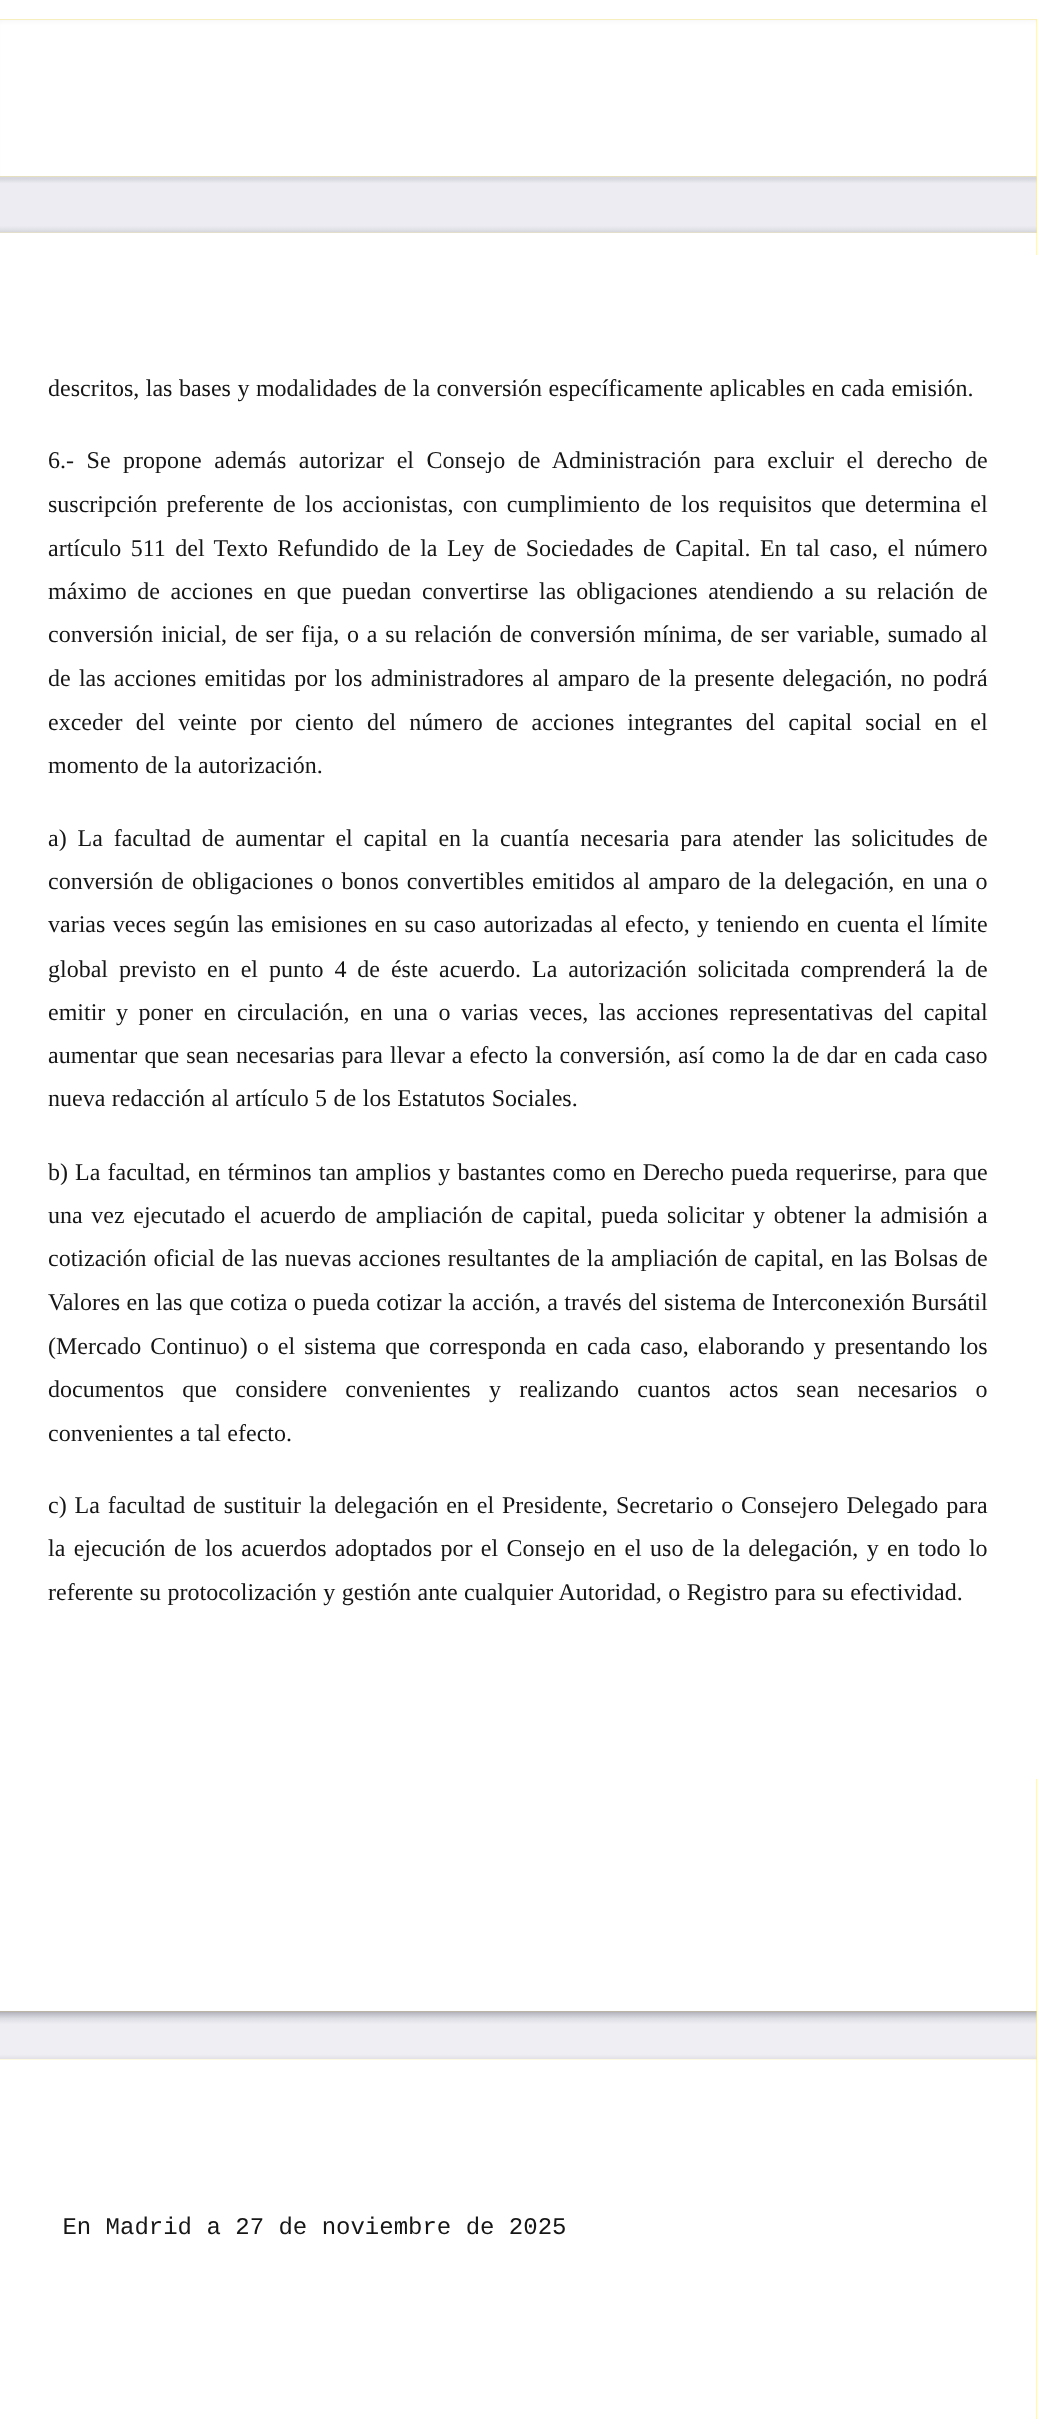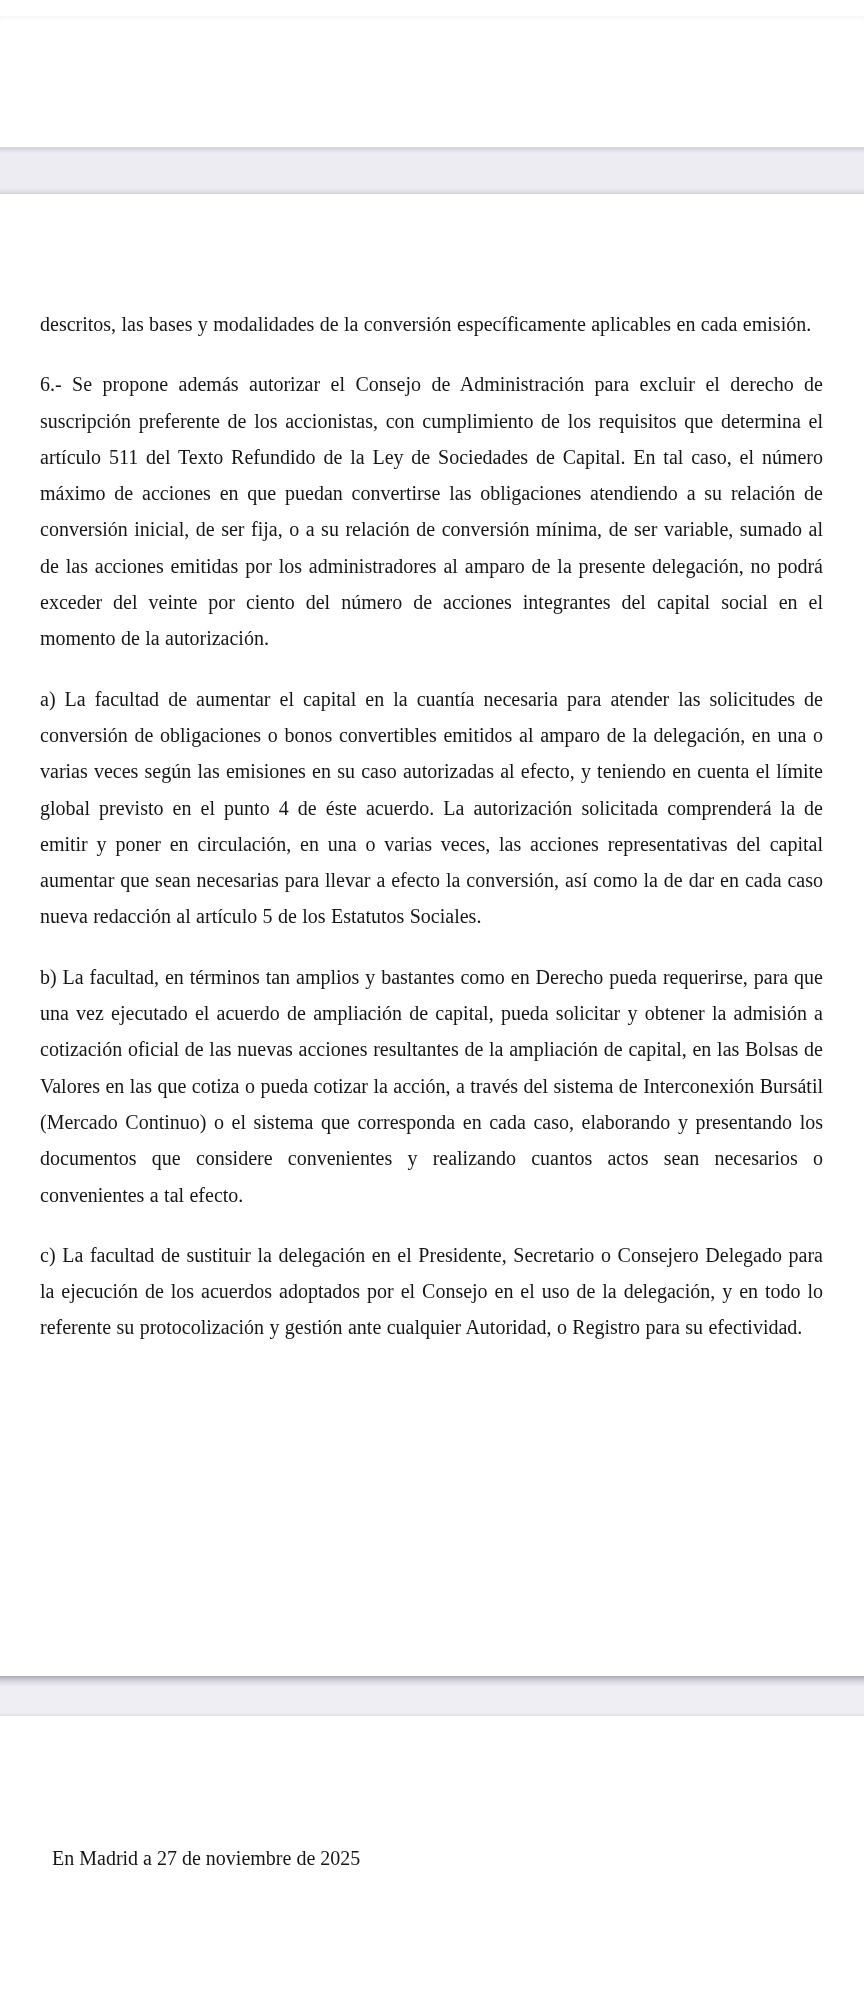--- a/index.html
+++ b/index.html
@@ -60,20 +60,21 @@
   .page-next {
     height: 316px;
     padding: 124px 41px 0 52px;
     overflow: hidden;
   }
   .date-line {
     margin: 0;
     font-size: 20px;
     line-height: 36.3px;
     text-align: left;
+    font-family: Liberation Mono, monospace;
   }
 </style>
 </head>
 <body>
 
 <div class="screen">
 
   <div class="page-tail"></div>
 
   <div class="page-gap gap-1"></div>

